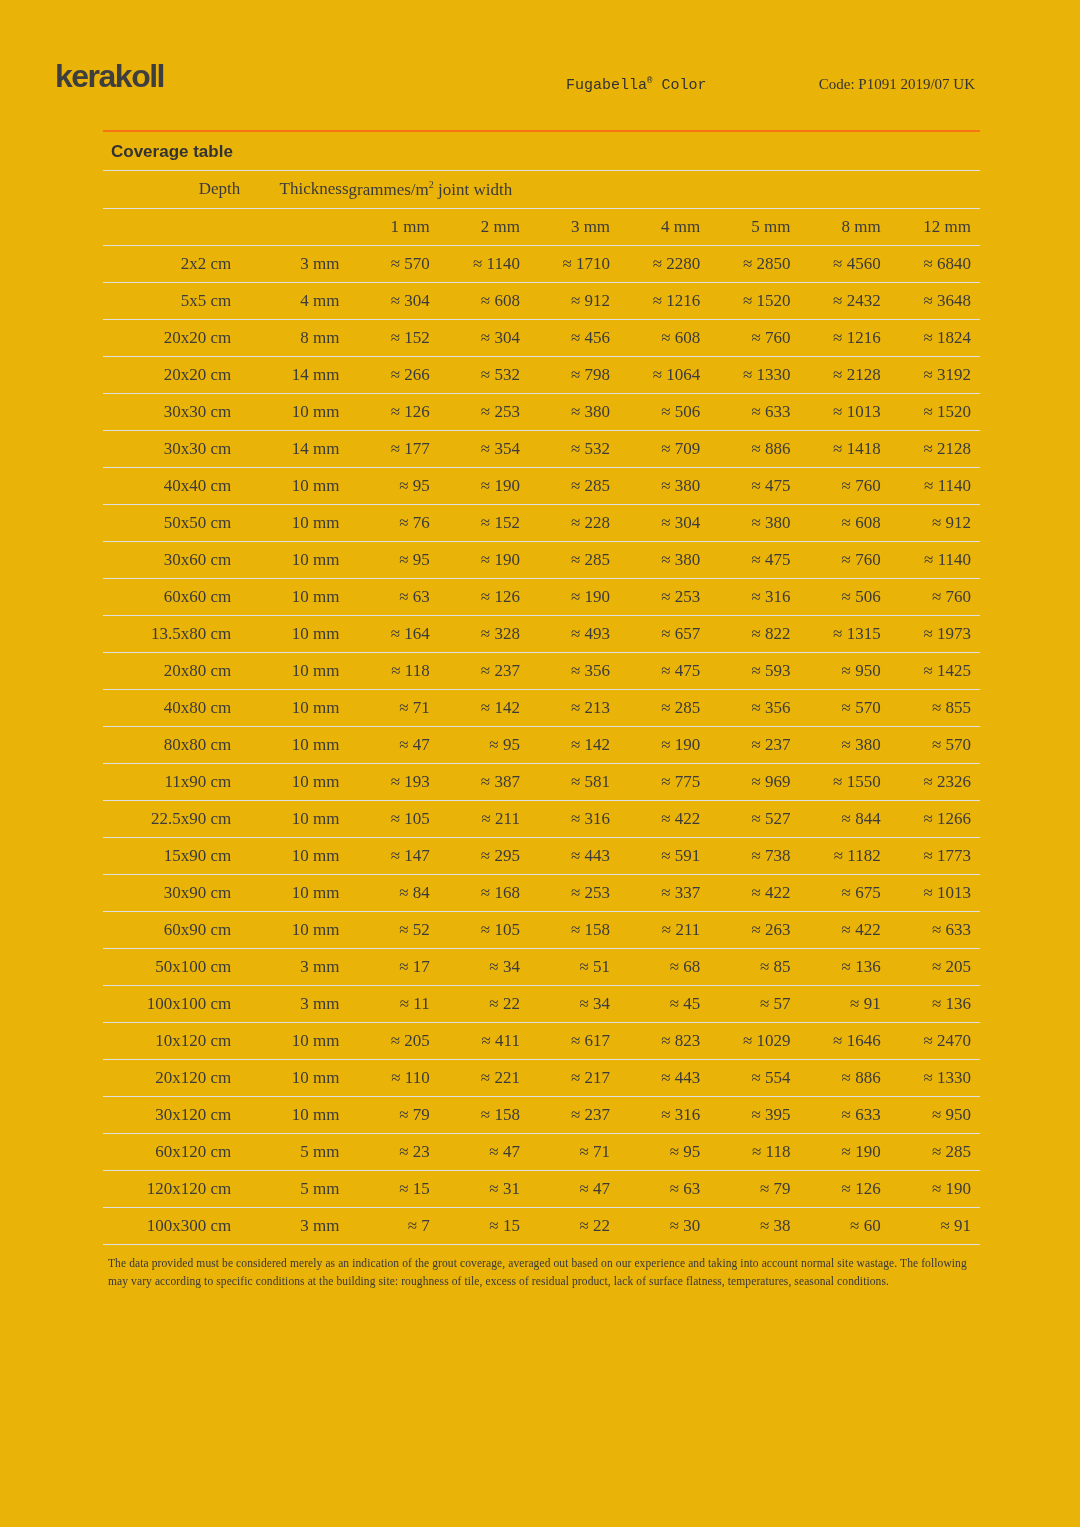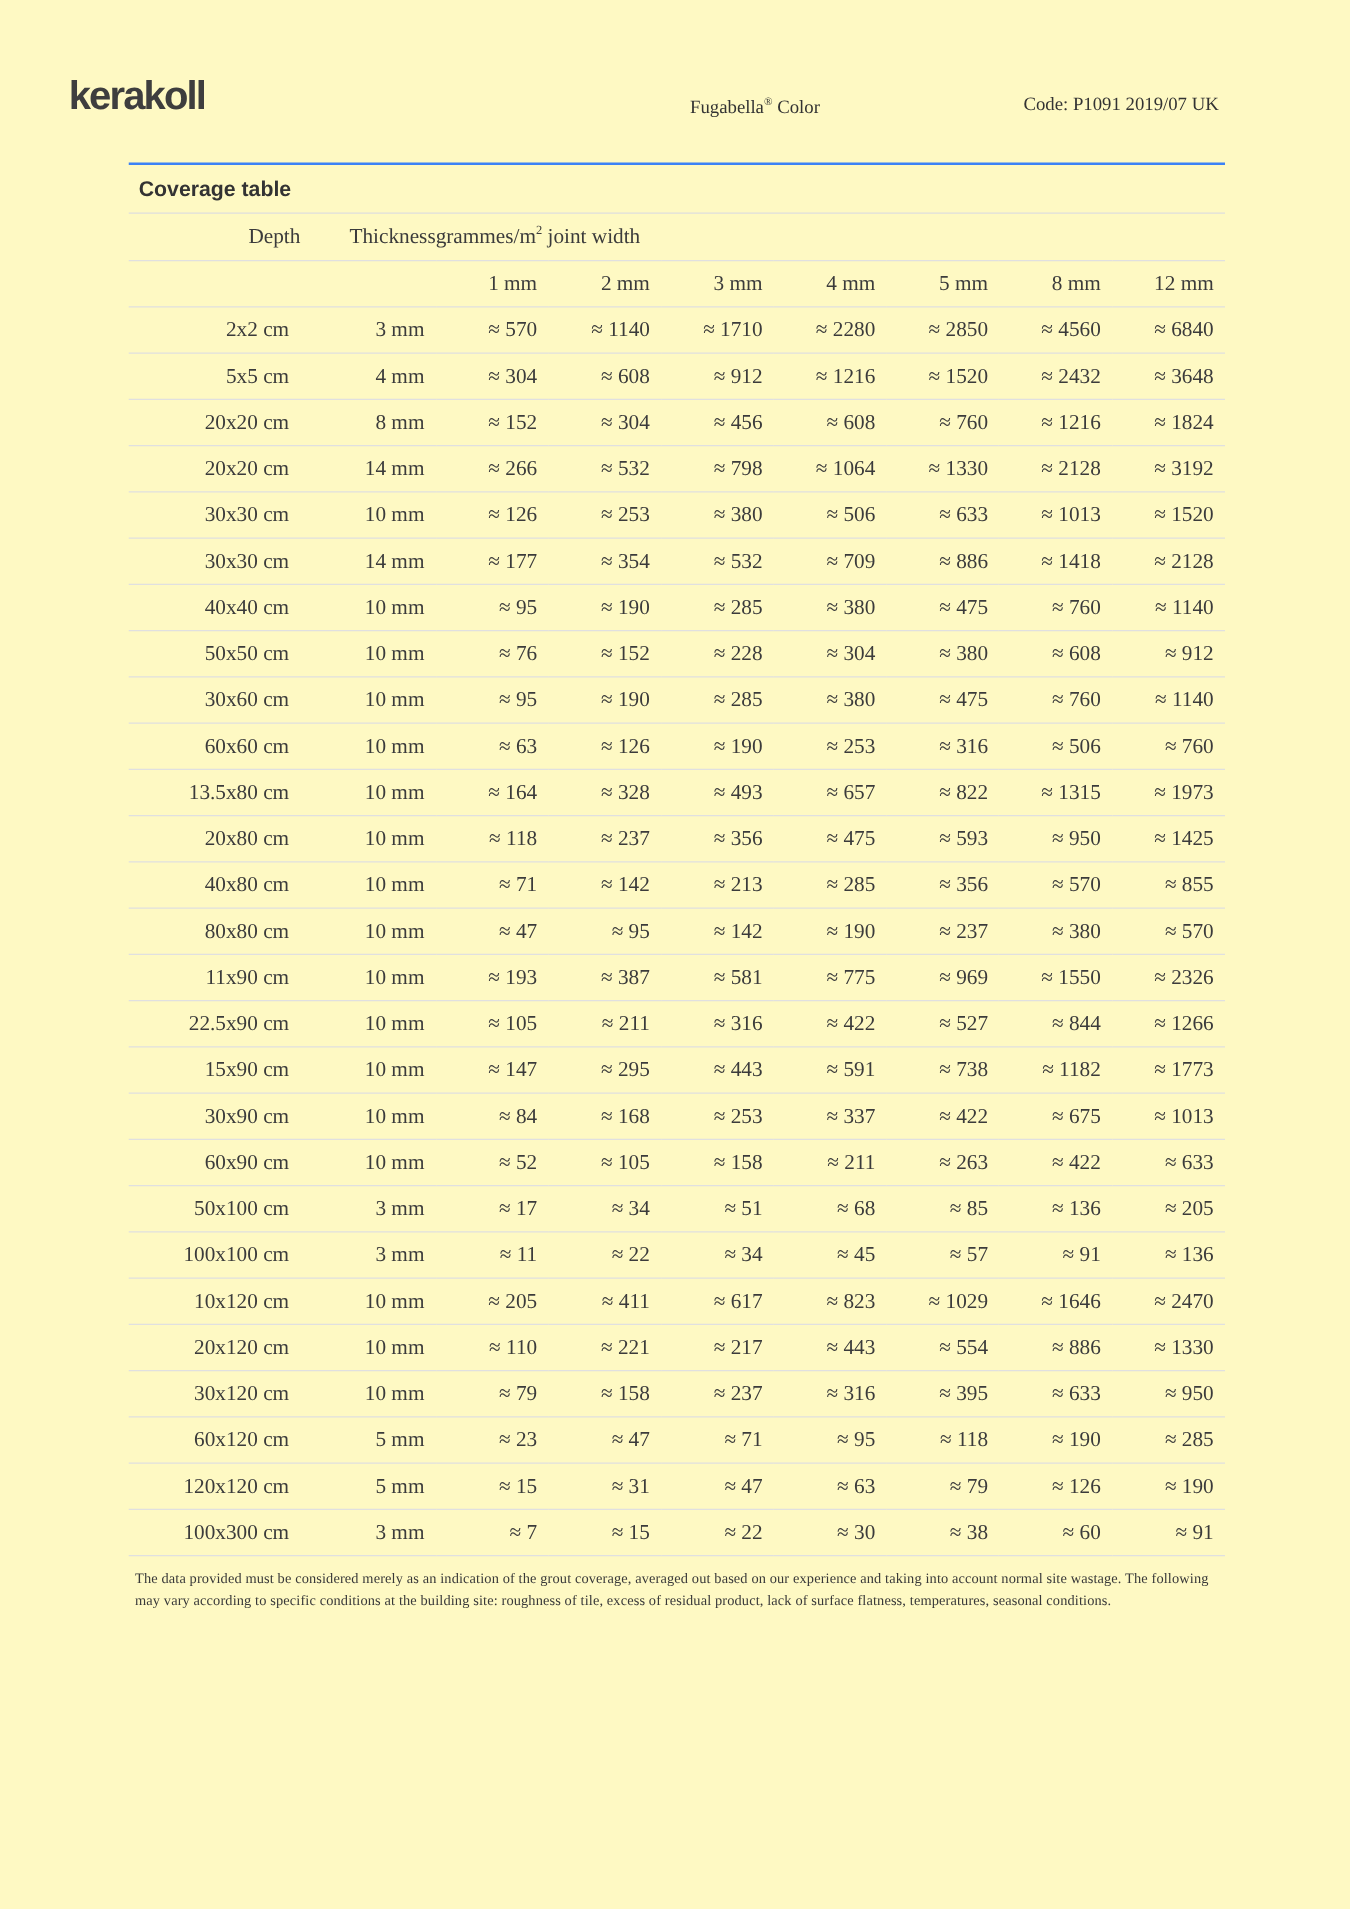--- a/index.html
+++ b/index.html
@@ -1,54 +1,55 @@
 <!DOCTYPE html>
 <html><head>
 <meta charset="utf-8">
 <style>
   * { margin: 0; padding: 0; box-sizing: border-box; }
   html, body { background: #ffffff; }
   .page {
     position: relative;
     width: 1080px;
     height: 1527px;
-    background: #fef9c3;
+    background: #eab308;
     font-family: "Liberation Serif", serif;
     color: #3b3b3b;
     overflow: hidden;
   }
   
   .logo {
     position: absolute;
     left: 55px; top: 58px;
     font-family: "Liberation Sans", sans-serif;
     font-weight: 700;
     font-size: 32px;
     letter-spacing: -1.5px;
     color: #3e3e3e;
   }
   .product {
     position: absolute;
-    left: 552px; top: 76px;
+    left: 566px; top: 76px;
     font-size: 15px;
     color: #333333;
+    font-family: Liberation Mono, monospace;
   }
   .product sup { font-size: 9px; }
   .doc-code {
     position: absolute;
     right: 105px; top: 76px;
     font-size: 15px;
     color: #333333;
   }
   
   .content {
     position: absolute;
     left: 103px; top: 130px;
     width: 877px;
-    border-top: 2px solid #3b82f6;
+    border-top: 2px solid #f97316;
   }
   .table-title {
     font-family: "Liberation Sans", sans-serif;
     font-weight: 700;
     font-size: 17px;
     color: #333333;
     padding: 10px 8px 9px 8px;
     line-height: 19px;
     border-bottom: 1px solid #dedede;
   }

